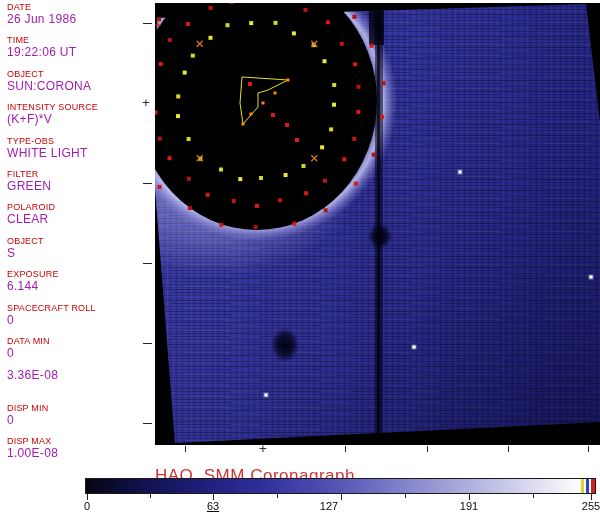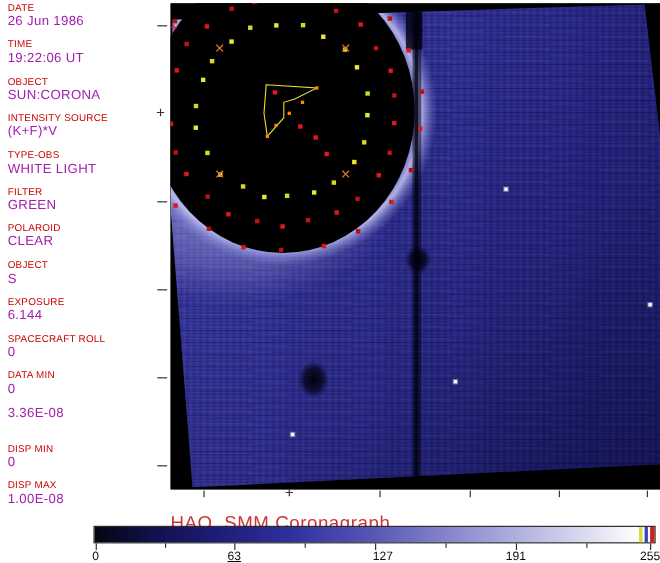--- a/index.html
+++ b/index.html
@@ -277,21 +277,21 @@
       <div class="stripe" style="right: 11px; width: 3px; background: rgb(216, 216, 50);"></div>
       <div class="stripe" style="right: 6px; width: 3px; background: rgb(51, 68, 187);"></div>
       <div class="stripe" style="right: 0px; width: 4px; background: rgb(204, 34, 34);"></div>
     </div>
   <div id="cbticks">
       <div class="cbtick-major" style="left: 87px;"></div>
       <div class="cblabel" style="left: 87px;">0</div>
       <div class="cbtick-major" style="left: 213px;"></div>
       <div class="cblabel" style="left: 213px; text-decoration: underline;">63</div>
       <div class="cbtick-major" style="left: 341px;"></div>
-      <div class="cblabel" style="left: 348px;">127</div>
+      <div class="cblabel" style="left: 329px;">127</div>
       <div class="cbtick-major" style="left: 469px;"></div>
       <div class="cblabel" style="left: 469px;">191</div>
       <div class="cbtick-major" style="left: 591px;"></div>
       <div class="cblabel" style="left: 591px;">255</div>
       <div class="cbtick-minor" style="left: 150px;"></div>
       <div class="cbtick-minor" style="left: 277px;"></div>
       <div class="cbtick-minor" style="left: 405px;"></div>
       <div class="cbtick-minor" style="left: 533px;"></div>
     </div>
 </div>

